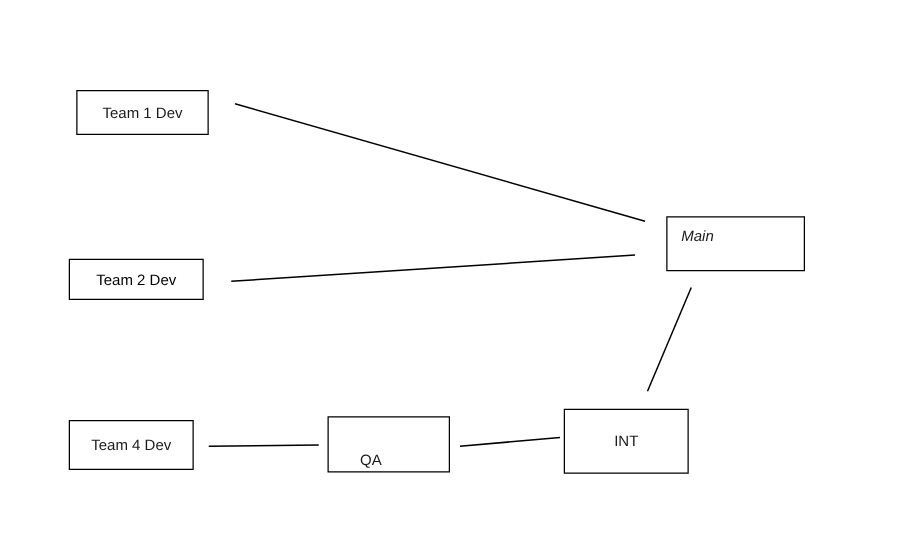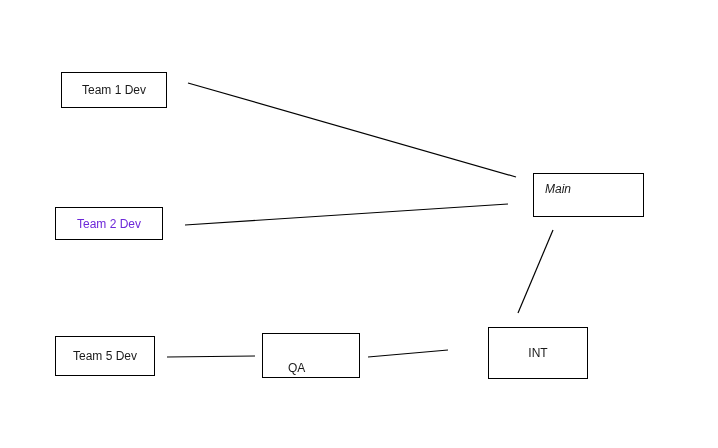--- a/index.html
+++ b/index.html
@@ -62,30 +62,30 @@
       <line x1="185" y1="225" x2="508" y2="204" stroke="#000000" stroke-width="1.2"></line>
       <line x1="167" y1="357" x2="255" y2="356" stroke="#000000" stroke-width="1.2"></line>
       <line x1="368" y1="357" x2="448" y2="350" stroke="#000000" stroke-width="1.2"></line>
       <line x1="553" y1="230" x2="518" y2="313" stroke="#000000" stroke-width="1.2"></line>
     </svg>
 
   <div id="nodes">
       <div class="node center" style="left: 61px; top: 72px; width: 106px; height: 36px; border-color: rgb(0, 0, 0); color: rgb(26, 26, 26);">
         <span class="node-label" style="top: 11px;">Team 1 Dev</span>
       </div>
-      <div class="node center" style="left: 55px; top: 207px; width: 108px; height: 33px; border-color: rgb(0, 0, 0); color: #6d28d9;">
+      <div class="node center" style="left: 55px; top: 207px; width: 108px; height: 33px; border-color: rgb(0, 0, 0); color: #000000;">
         <span class="node-label" style="top: 10px;">Team 2 Dev</span>
       </div>
       <div class="node center" style="left: 55px; top: 336px; width: 100px; height: 40px; border-color: rgb(0, 0, 0); color: rgb(26, 26, 26);">
-        <span class="node-label" style="top: 13px;">Team 5 Dev</span>
+        <span class="node-label" style="top: 13px;">Team 4 Dev</span>
       </div>
       <div class="node tl" style="left: 262px; top: 333px; width: 98px; height: 45px; border-color: rgb(0, 0, 0); color: rgb(26, 26, 26);">
         <span class="node-label" style="left: 25px; top: 28px;">QA</span>
       </div>
-      <div class="node center" style="left: 451px; top: 327px; width: 100px; height: 52px; border-color: rgb(0, 0, 0); color: rgb(26, 26, 26); margin-left: 37px;">
+      <div class="node center" style="left: 451px; top: 327px; width: 100px; height: 52px; border-color: rgb(0, 0, 0); color: rgb(26, 26, 26);">
         <span class="node-label" style="top: 19px;">INT</span>
       </div>
       <div class="node tl" style="left: 533px; top: 173px; width: 111px; height: 44px; border-color: rgb(0, 0, 0); color: rgb(26, 26, 26); font-style: italic;">
         <span class="node-label" style="left: 11px; top: 9px;">Main</span>
       </div>
     </div>
 
 </div>
 
 </body></html>

